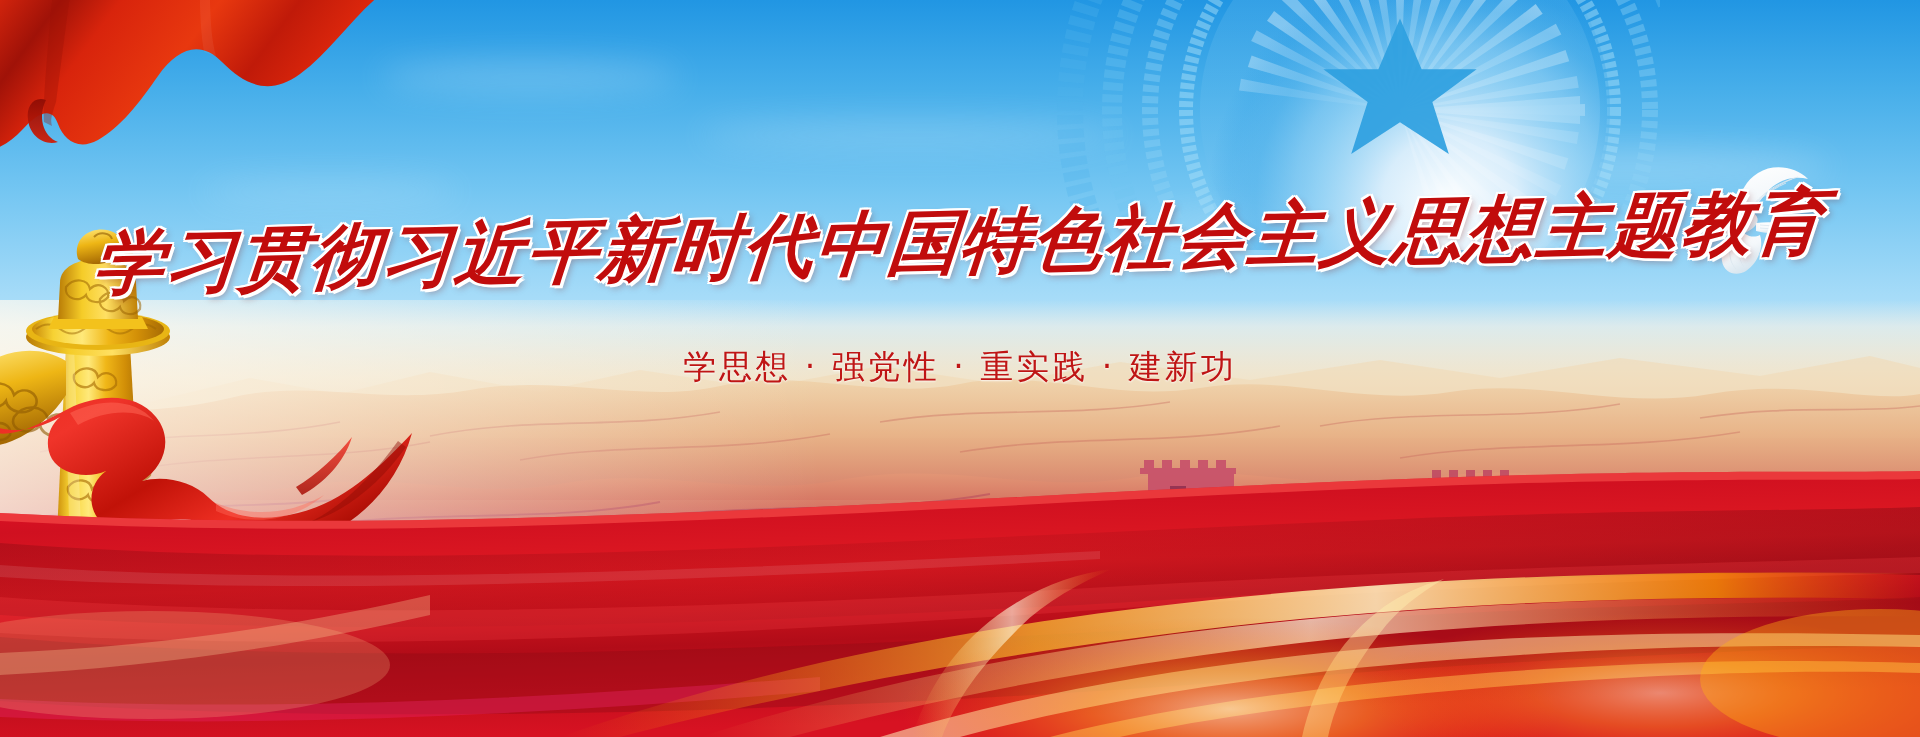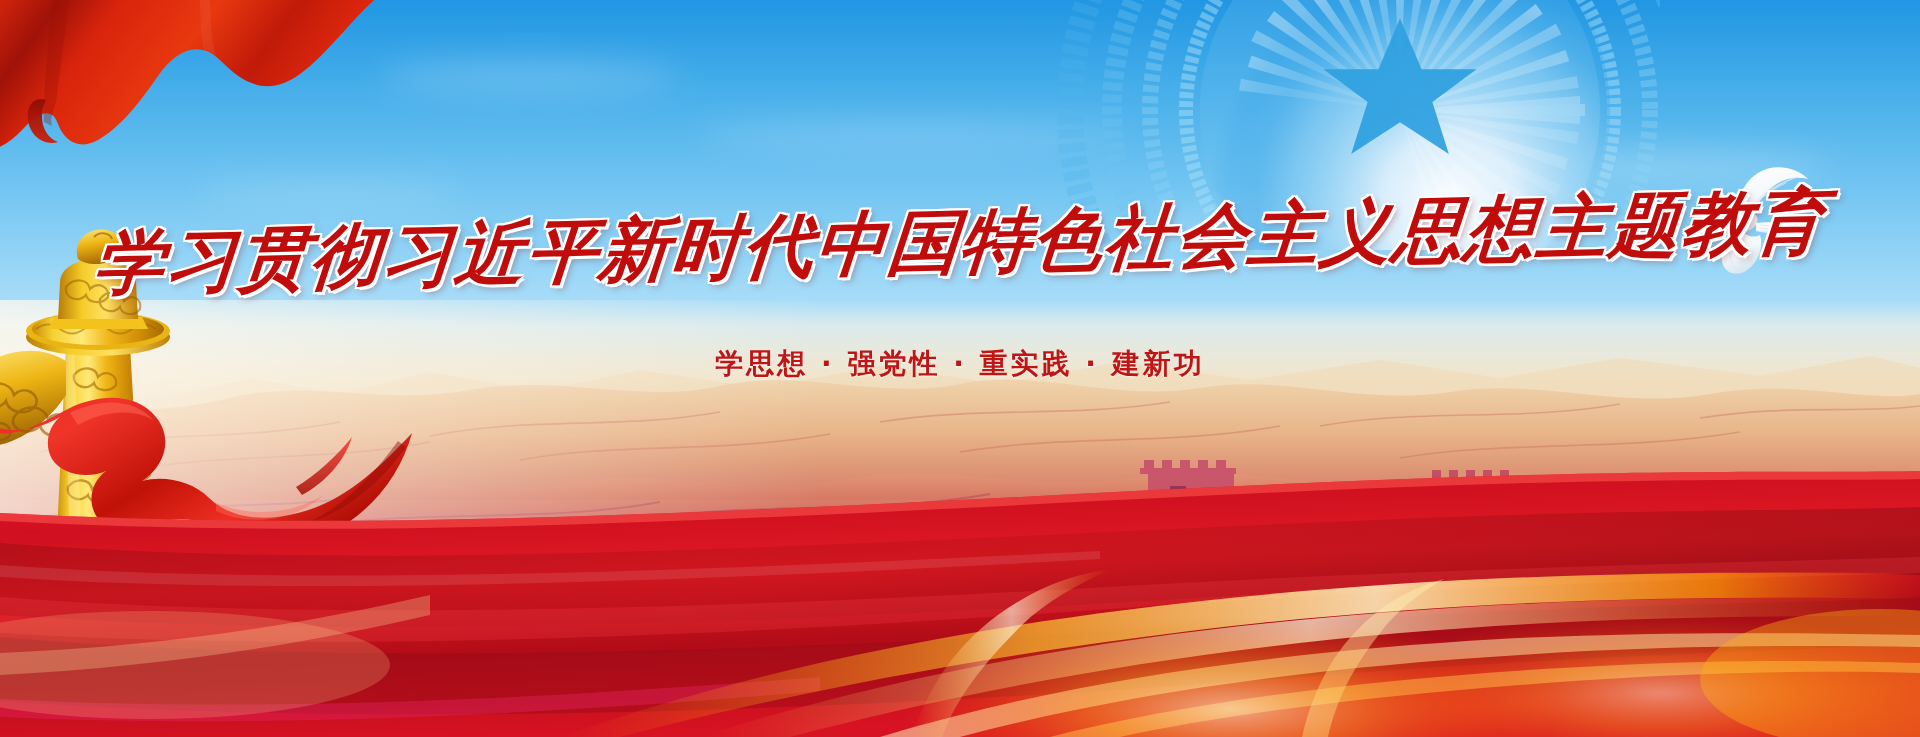--- a/index.html
+++ b/index.html
@@ -81,22 +81,22 @@
     text-shadow:
        2px 0 0 #fff, -2px 0 0 #fff, 0 2px 0 #fff, 0 -2px 0 #fff,
        2px 2px 0 #fff, -2px 2px 0 #fff, 2px -2px 0 #fff, -2px -2px 0 #fff,
        3px 3px 0 #fff, 4px 4px 7px rgba(120,20,20,.35);
     white-space:nowrap;
   }
   .sub-wrap{position:absolute;left:0;top:345px;width:1920px;text-align:center;z-index:40;}
   .sub-title{
     display:inline-block;
     font-family:"DejaVu Sans","Liberation Sans",sans-serif;
-    font-weight:bold;
-    font-size:28px;
+    font-weight:normal;
+    font-size:33px;
     letter-spacing:3px;
     color:#bf1515;
     white-space:nowrap;
     text-shadow:0 1px 2px rgba(255,255,255,.85);
   }
 </style>
 </head>
 <body>
 
 <div id="banner">

